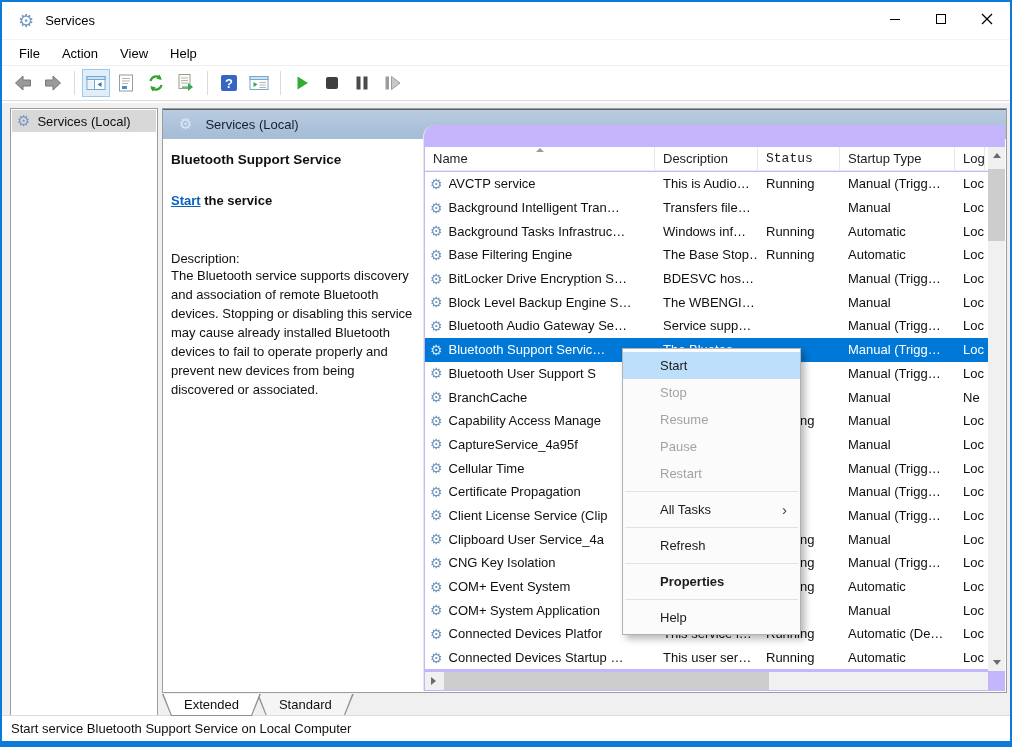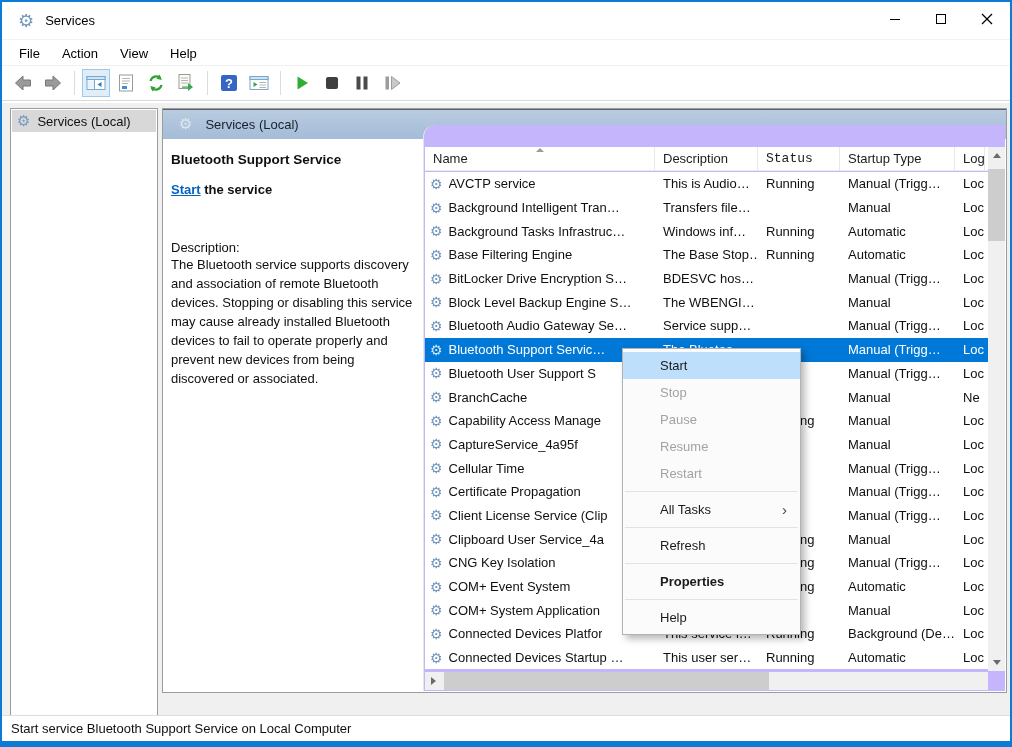--- a/index.html
+++ b/index.html
@@ -31,21 +31,21 @@
   .tree-item{margin:1px;height:22px;display:flex;align-items:center;background:#d8d8d8;padding-left:5px;}
   .tree-item .app-gear{font-size:15px;margin-right:7px;color:#7698bf;}
   .right-card{position:absolute;left:160px;top:5px;width:845px;height:585px;background:#fff;border:1px solid #9c9c9c;}
   .pane-header{position:absolute;left:0;top:0;right:0;height:30px;
     background:linear-gradient(#b9cce0,#a4bcd7);border-top:1px solid #58626e;
     display:flex;align-items:center;padding-left:16px;}
   .pane-header .app-gear{font-size:15px;color:#dde8f2;margin-right:13px;}
   .pane-header-title{color:#16202b;}
   
   .desc-pane{position:absolute;left:0;top:30px;width:260px;bottom:0;background:#fff;padding:13px 10px 0 8px;}
-  .svc-title{font-weight:bold;font-size:13.5px;margin-bottom:15px;}
+  .svc-title{font-weight:bold;font-size:13.5px;margin-bottom:26px;}
   .start-line{margin-bottom:43px;font-weight:bold;}
   .link{color:#0563c1;text-decoration:underline;}
   .desc-label{margin-bottom:0;}
   .desc-text{line-height:19px;width:248px;}
   
   .list-card{position:absolute;left:260px;top:16px;right:1px;bottom:1px;background:#c4b5fd;
     border-top-left-radius:12px;border-left:1px solid #e6e6e6;overflow:hidden;}
   .col-headers{position:absolute;left:1px;top:22px;right:17px;height:24px;display:flex;border-bottom:1px solid #ececec;background:#fff;}
   .col-hdr{position:relative;height:100%;display:flex;align-items:center;padding-left:8px;border-right:1px solid #e8e8e8;color:#1c1c1c;}
   .sort-caret{position:absolute;left:50%;top:1px;width:0;height:0;margin-left:-4px;
@@ -473,21 +473,21 @@
               <div class="cell" style="width: 115px;">Manual</div>
               <div class="cell" style="width: 30px;">Loc</div>
             </div>
             <div class="svc-row">
               <div class="cell name-cell" style="width: 230px;">
                 <span class="gear">⚙</span>
                 <span class="ntxt">Connected Devices Platfor</span>
               </div>
               <div class="cell" style="width: 103px;">This service i…</div>
               <div class="cell" style="width: 82px;">Running</div>
-              <div class="cell" style="width: 115px;">Background (De…</div>
+              <div class="cell" style="width: 115px;">Automatic (De…</div>
               <div class="cell" style="width: 30px;">Loc</div>
             </div>
             <div class="svc-row">
               <div class="cell name-cell" style="width: 230px;">
                 <span class="gear">⚙</span>
                 <span class="ntxt">Connected Devices Startup …</span>
               </div>
               <div class="cell" style="width: 103px;">This user ser…</div>
               <div class="cell" style="width: 82px;">Running</div>
               <div class="cell" style="width: 115px;">Automatic</div>
@@ -509,27 +509,39 @@
               <span class="tri t-left"></span>
             </div>
           <div class="hthumb"></div>
           <div class="sb-btn right">
               <span class="tri t-right"></span>
             </div>
         </div>
       </div>
     </div>
 
+    <div class="tabstrip">
+        <div class="tab active">
+          <span class="tab-bg"></span>
+          <span class="tab-fg"></span>
+          <span class="tab-label">Extended</span>
+        </div>
+        <div class="tab">
+          <span class="tab-bg"></span>
+          <span class="tab-fg"></span>
+          <span class="tab-label">Standard</span>
+        </div>
+      </div>
   </div>
 
   <div class="ctx-menu">
       <div class="ctx-item hl"><span>Start</span></div>
       <div class="ctx-item dis"><span>Stop</span></div>
+      <div class="ctx-item dis"><span>Resume</span></div>
       <div class="ctx-item dis"><span>Pause</span></div>
-      <div class="ctx-item dis"><span>Resume</span></div>
       <div class="ctx-item dis"><span>Restart</span></div>
       <div class="menu-sep"></div>
       <div class="ctx-item"><span>All Tasks</span><span class="sub-arrow">›</span></div>
       <div class="menu-sep"></div>
       <div class="ctx-item"><span>Refresh</span></div>
       <div class="menu-sep"></div>
       <div class="ctx-item bold"><span>Properties</span></div>
       <div class="menu-sep"></div>
       <div class="ctx-item"><span>Help</span></div>
     </div>

